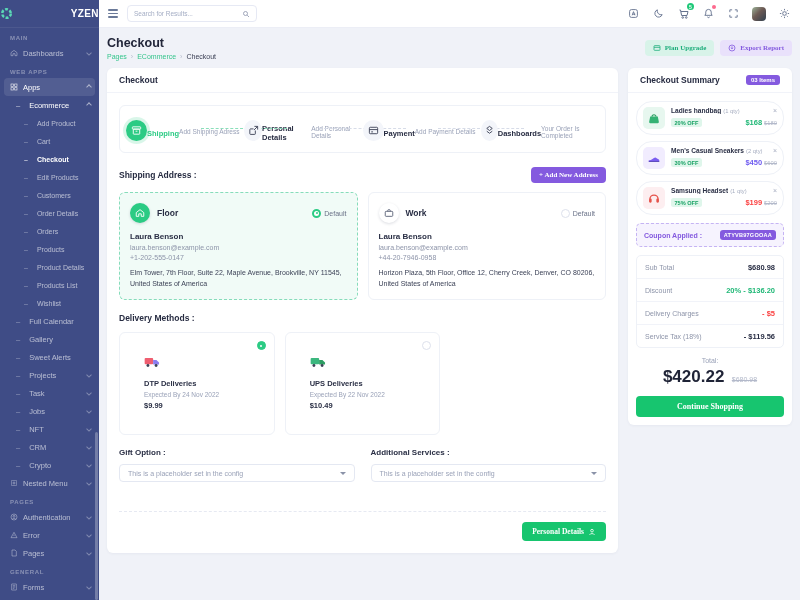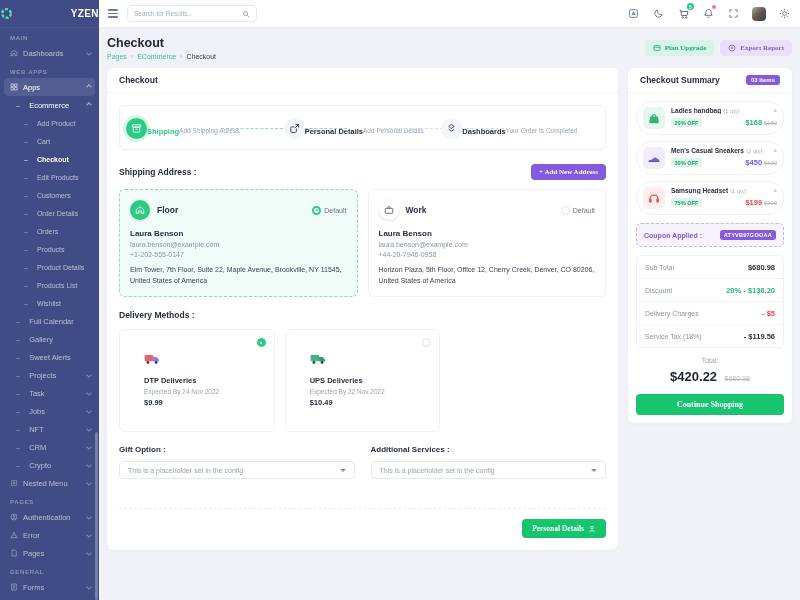--- a/index.html
+++ b/index.html
@@ -117,21 +117,21 @@
   .coupon-code{background:#845adf;color:#fff;font-size:5.6px;font-weight:bold;padding:2px 4px;border-radius:3px;letter-spacing:.2px}
   .totals{border:1px solid #eef1f7;border-radius:5px}
   .t-row{display:flex;justify-content:space-between;align-items:center;padding:6.5px 8px;border-bottom:1px solid #f1f3f9}
   .t-row:last-child{border-bottom:0}
   .t-label{font-size:7px;color:#8d94a9}
   .t-value{font-size:7.5px;font-weight:bold}
   .t-green{color:#21b877}.t-red{color:#fb4242}
   .total-wrap{text-align:center;margin:9px 0 0}
   .total-label{font-size:7px;color:#9aa2b8}
   .total-line{margin-top:3px}
-  .total-big{font-size:13px;font-weight:bold;color:#1f2336}
+  .total-big{font-size:17px;font-weight:bold;color:#1f2336}
   .total-old{font-size:7px;color:#b3b9ca;text-decoration:line-through;margin-left:3px}
   .btn-continue{width:100%;margin-top:9px;background:#17c56f;color:#fff;font-size:8px;padding:6px 0;justify-content:center;border-radius:4px}
   svg{display:block}
 </style>
 </head>
 <body>
 
 <aside class="sidebar">
   <div class="logo">
     <span>
@@ -407,20 +407,30 @@
                   <path d="M16 12v7a1.5 1.5 0 0 1-1.5 1.5h-9A1.5 1.5 0 0 1 4 19v-9A1.5 1.5 0 0 1 5.5 8.5H12"></path>
                   <path d="M14 3h7v7M21 3l-8 8"></path>
                 </svg>
               </span>
             <span class="step-label">Personal Details</span>
             <span class="step-sub">Add Personal Details</span>
           </div>
           <div class="step">
             <span class="step-icon">
                 <svg viewBox="0 0 24 24" width="11" height="11" fill="none" stroke="currentColor" stroke-width="2">
+                  <rect x="3" y="5" width="18" height="14" rx="2"></rect>
+                  <path d="M3 10h18M7 15h4"></path>
+                </svg>
+              </span>
+            <span class="step-label">Payment</span>
+            <span class="step-sub">Add Payment Details</span>
+          </div>
+          <div class="step">
+            <span class="step-icon">
+                <svg viewBox="0 0 24 24" width="11" height="11" fill="none" stroke="currentColor" stroke-width="2">
                   <path d="M12 3l6 4.5-6 4.5-6-4.5z"></path>
                   <path d="M6 13.5l6 4.5 6-4.5"></path>
                 </svg>
               </span>
             <span class="step-label">Dashboards</span>
             <span class="step-sub">Your Order Is Completed</span>
           </div>
         </div>
 
         <div class="section-row">

